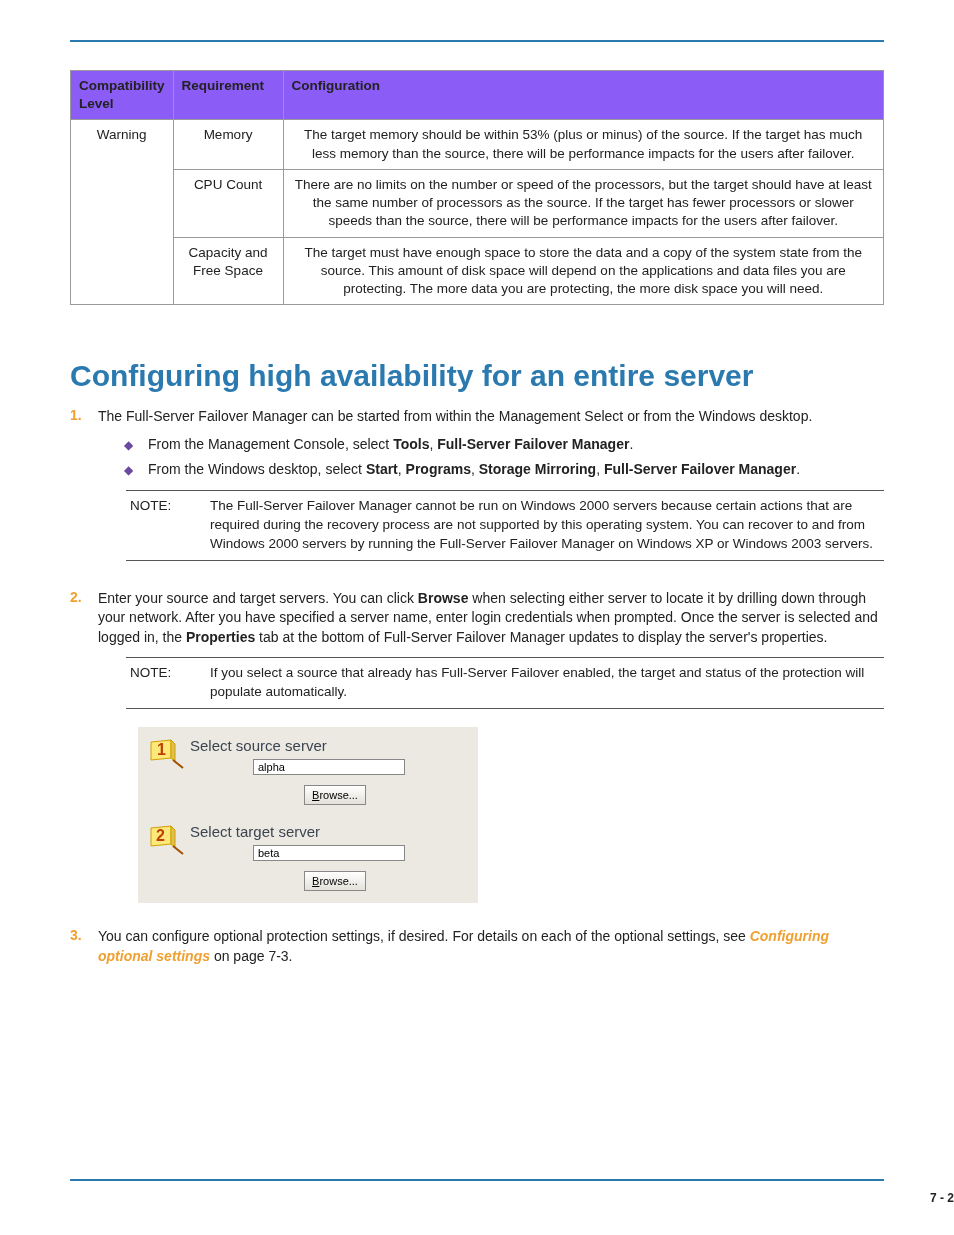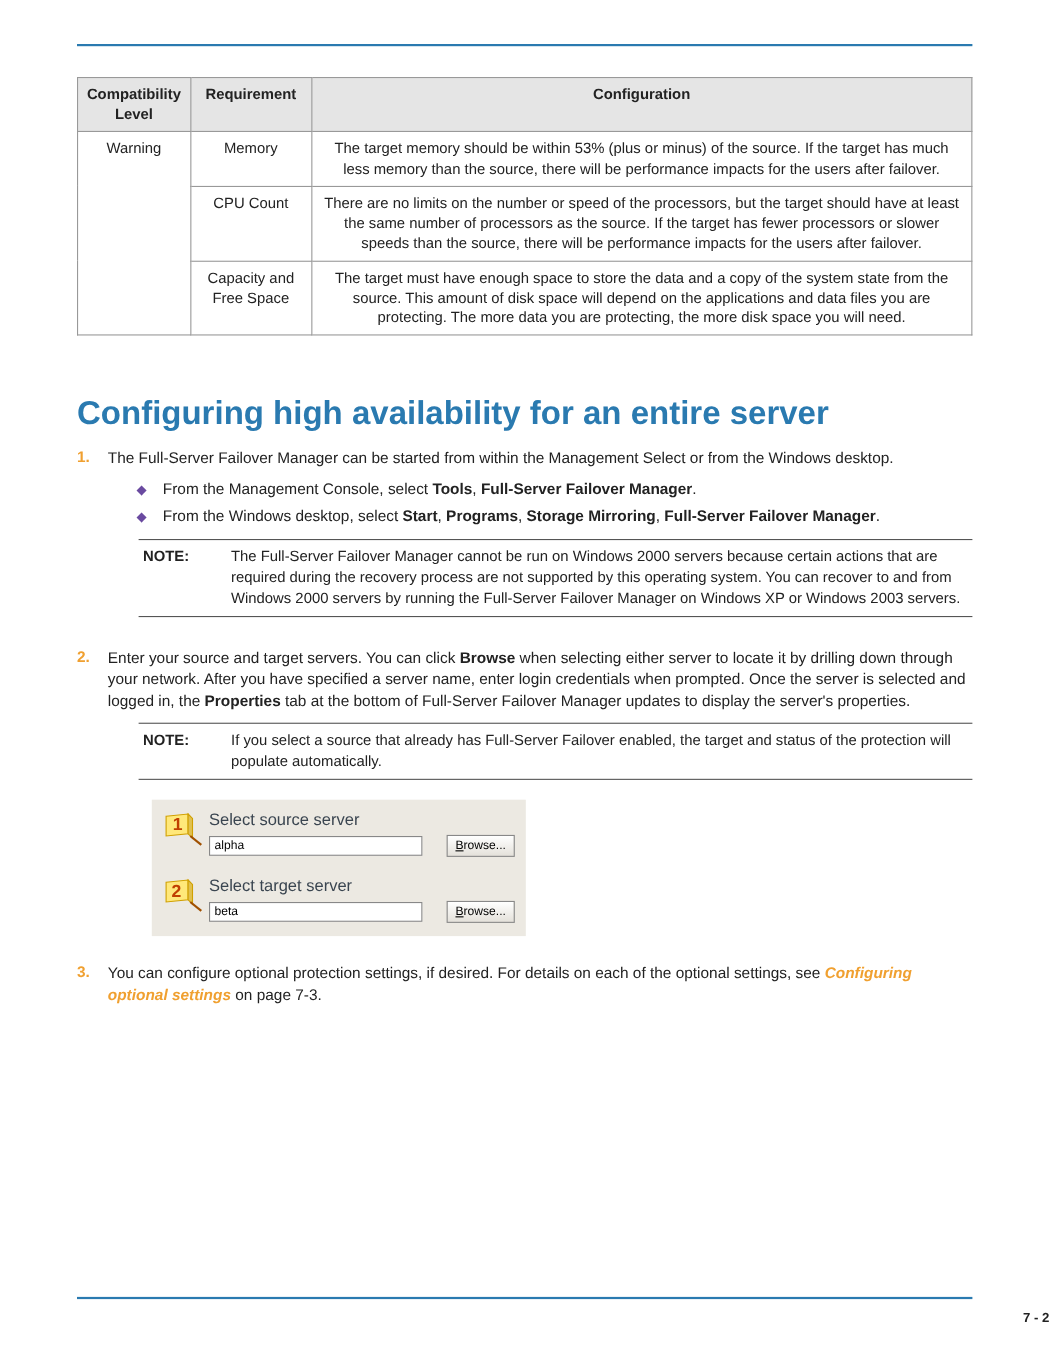--- a/index.html
+++ b/index.html
@@ -53,23 +53,23 @@
   }
   table.compat th, table.compat td {
     border: 1px solid #999;
     padding: 6px 8px;
     vertical-align: top;
     text-align: center;
     font-size: 13.5px;
     line-height: 1.35;
   }
   table.compat th {
-    background: #e5e5e5;
-    font-weight: bold;
-    text-align: center;
+    background: #8b5cf6;
+    font-weight: bold;
+    text-align: left;
   }
   table.compat th:first-child { width: 100px; }
   table.compat th:nth-child(2) { width: 110px; }
 
   h1.section {
     color: var(--blue);
     font-size: 30px;
     font-weight: bold;
     margin: 0 0 14px 0;
   }
@@ -117,21 +117,21 @@
     border-top: 1px solid #555;
     border-bottom: 1px solid #555;
     margin: 10px 0 18px 28px;
     padding: 6px 4px;
     display: flex;
     align-items: flex-start;
     font-size: 13.5px;
     line-height: 1.4;
   }
   .note-box .label {
-    font-weight: bold;
+    font-weight: normal;
     min-width: 80px;
   }
   .note-box .content { flex: 1; }
 
   b { font-weight: bold; }
 
   a.link {
     color: var(--orange);
     font-style: italic;
     font-weight: bold;
@@ -162,20 +162,21 @@
   .sel-title {
     font-family: Tahoma, Arial, sans-serif;
     font-size: 15px;
     color: #3a4550;
     margin-bottom: 3px;
   }
   .sel-inputrow {
     display: flex;
     gap: 10px;
     align-items: center;
+    flex-direction: column;
   }
   .sel-input {
     flex: 1;
     height: 18px;
     border: 1px solid #888;
     background: #fff;
     font-family: Tahoma, Arial, sans-serif;
     font-size: 11px;
     padding: 1px 4px;
   }

